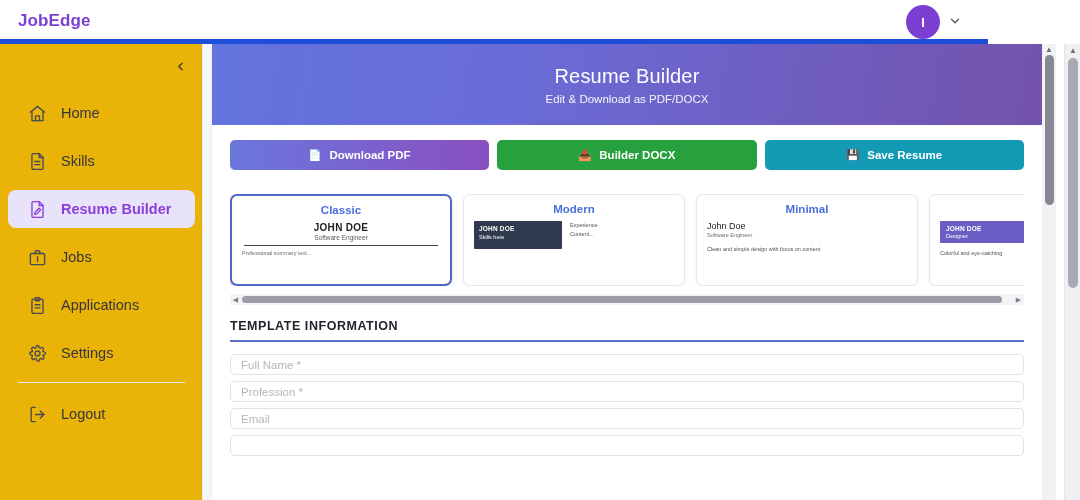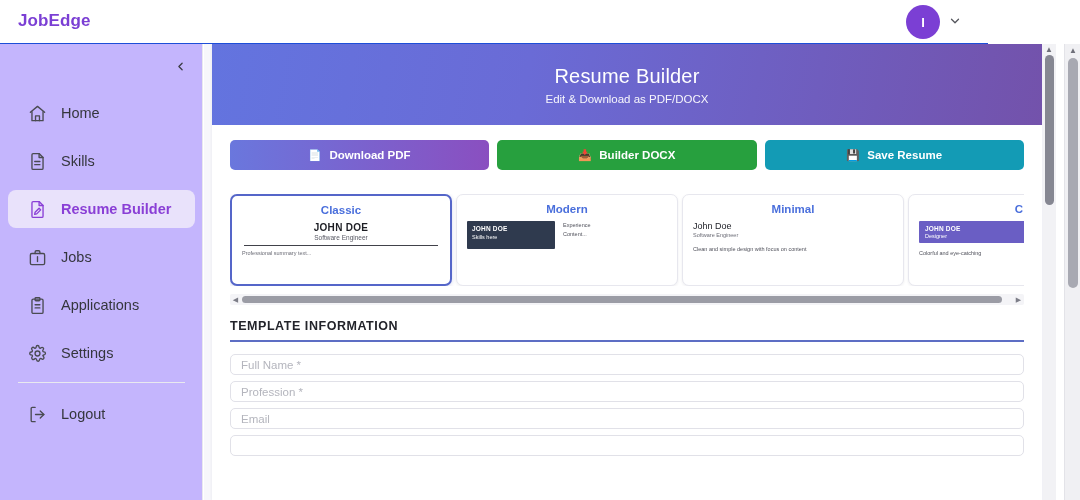--- a/index.html
+++ b/index.html
@@ -11,21 +11,21 @@
     background: #ffffff;
     font-family: "Liberation Sans", sans-serif;
   }
 
   
   #topbar {
     position: absolute;
     top: 0; left: 0;
     width: 988px; height: 44px;
     background: #ffffff;
-    border-bottom: 1px solid #1d4ed8;
+    border-bottom: 5px solid #1d4ed8;
     z-index: 20;
   }
   #brand {
     position: absolute;
     left: 18px; top: 11px;
     font-size: 17px;
     font-weight: bold;
     color: #7b3fd4;
     letter-spacing: .1px;
   }
@@ -47,21 +47,21 @@
     right: 26px; top: 14px;
     width: 14px; height: 14px;
     color: #55565d;
   }
 
   
   #sidebar {
     position: absolute;
     top: 44px; left: 0;
     width: 203px; height: 456px;
-    background: #c4b5fd;
+    background: #eab308;
     border-right: 1px solid #e8e8ee;
   }
   #collapse-btn {
     position: absolute;
     right: 12px; top: 12px;
     width: 20px; height: 20px;
     display: flex; align-items: center; justify-content: center;
     color: #3a3b42;
     cursor: pointer;
   }
@@ -163,21 +163,21 @@
     letter-spacing: .55px;
     color: #23242b;
     padding-bottom: 7px;
     border-bottom: 2px solid #5d6ec4;
   }
 
   
   #templates-strip {
     margin: 14px 18px 0 18px;
     display: flex;
-    gap: 4px;
+    gap: 11px;
     overflow: hidden;
   }
   .tpl-card {
     flex: 0 0 222px;
     height: 92px;
     background: #ffffff;
     border: 1px solid #e7e7ee;
     border-radius: 7px;
     box-shadow: 0 1px 3px rgba(20,20,40,.07);
     padding: 8px 10px;

